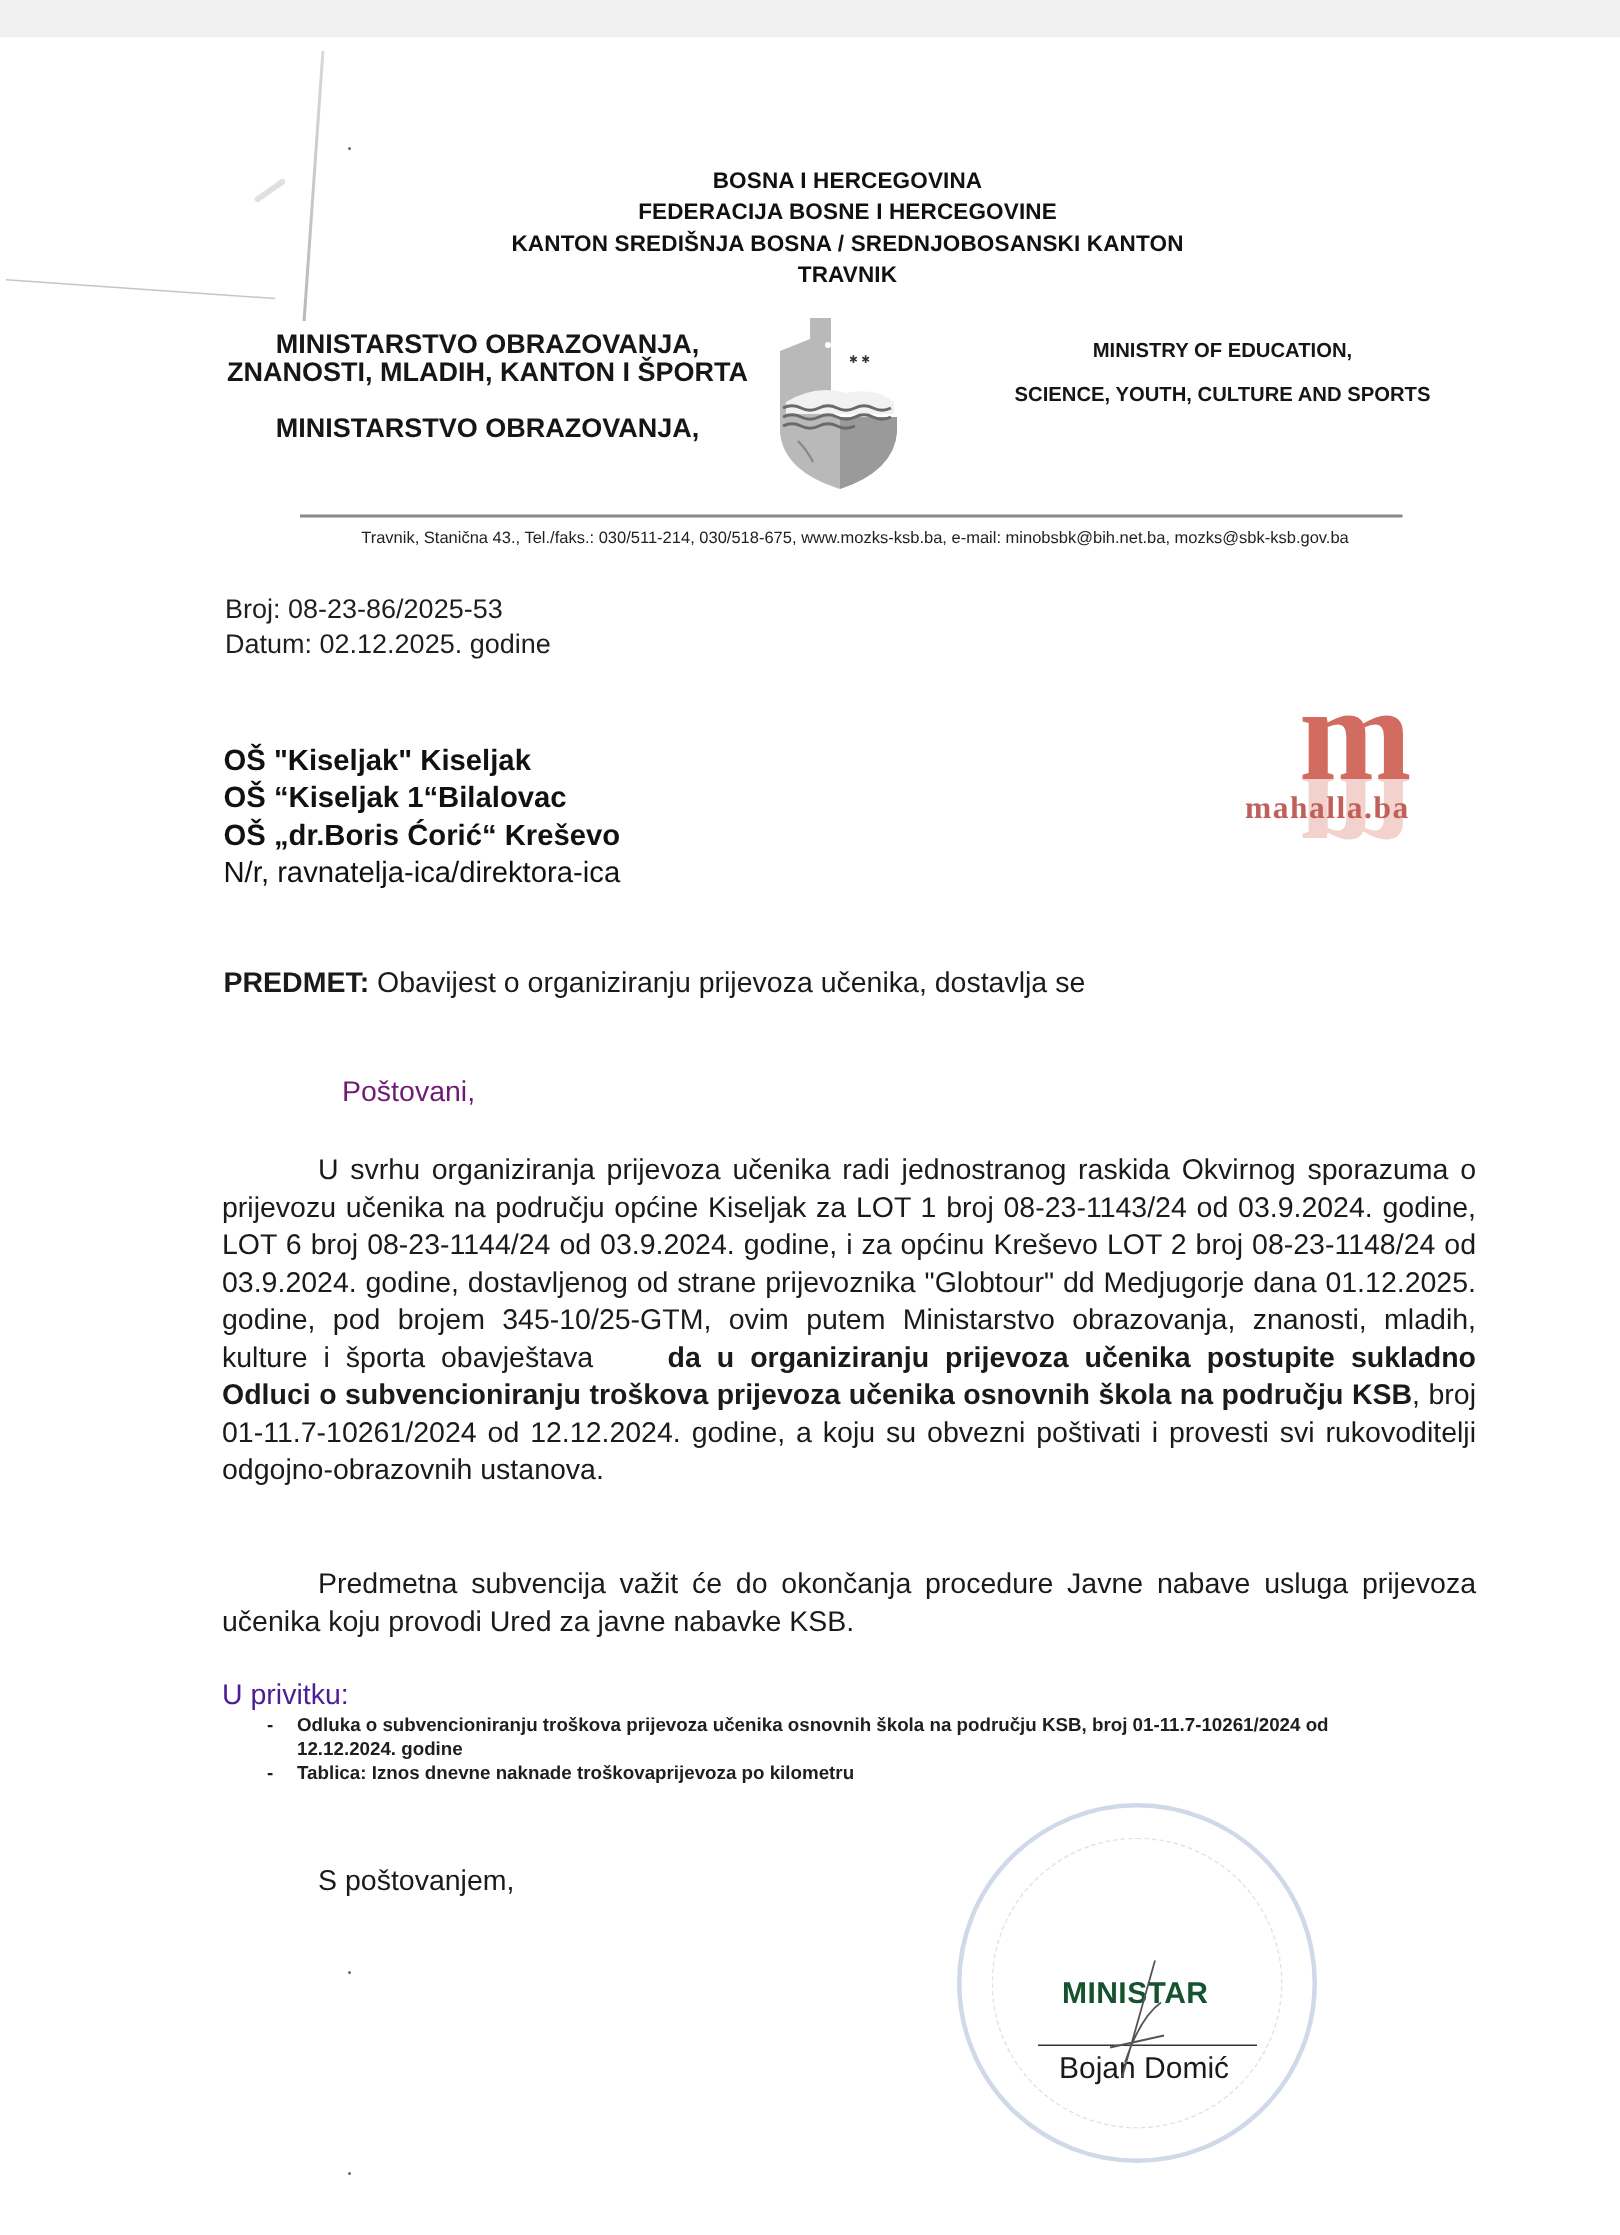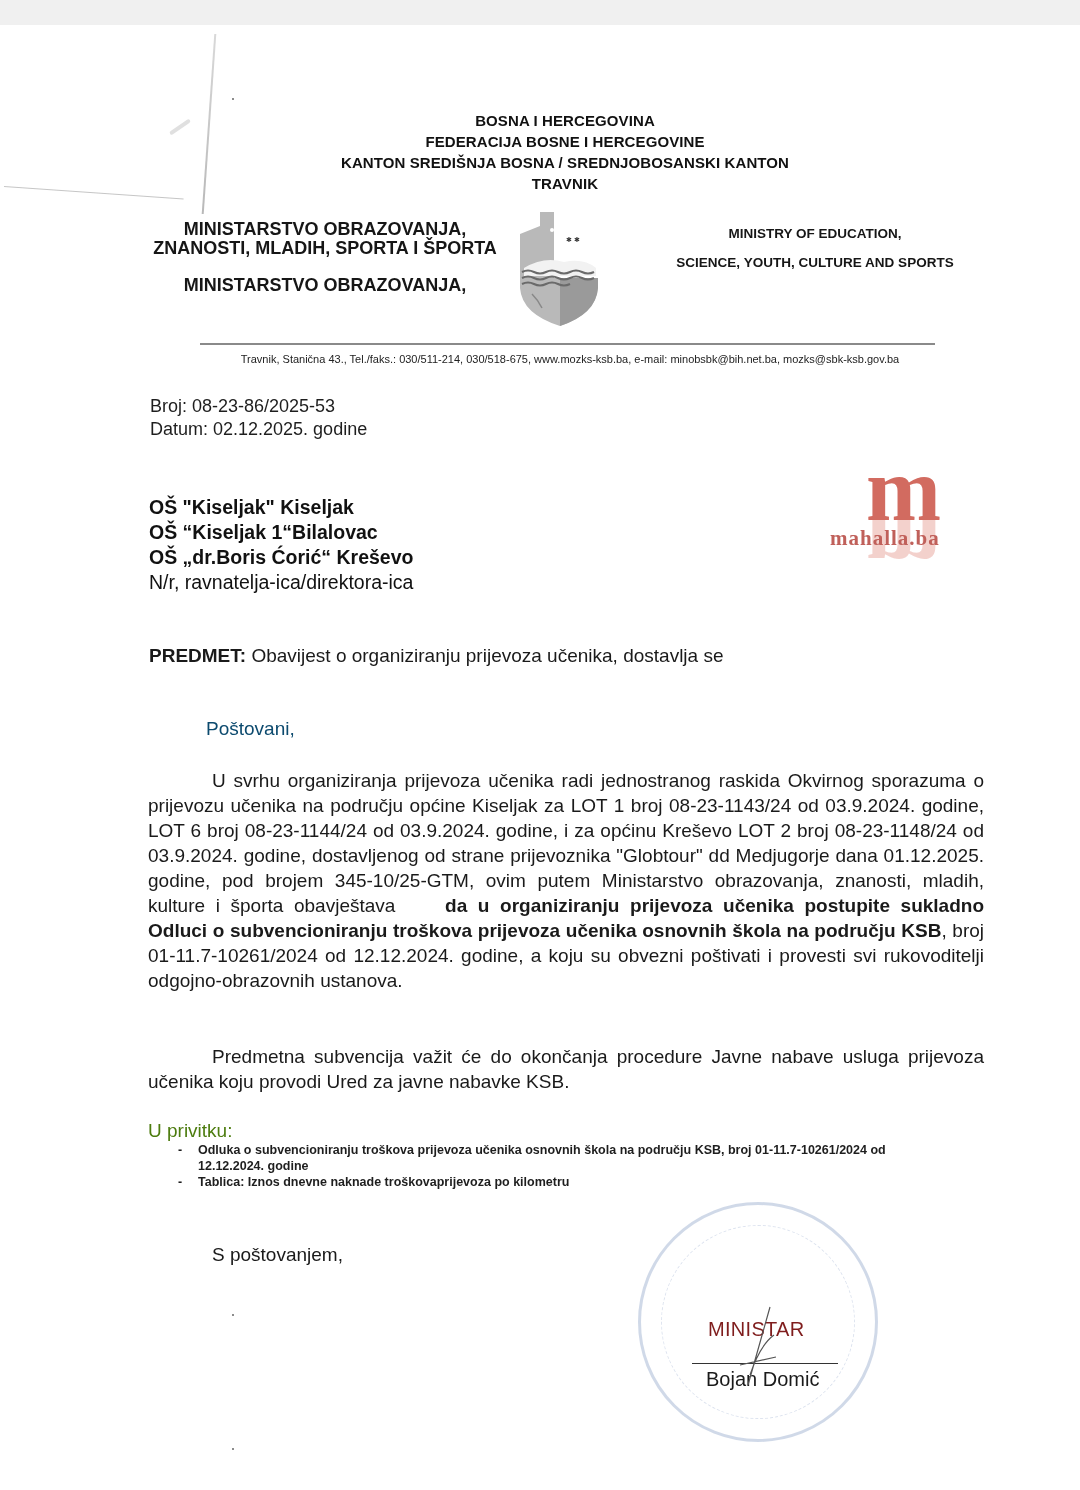--- a/index.html
+++ b/index.html
@@ -29,39 +29,39 @@
     .recipients .bold { font-weight: bold; }
 
     .watermark { position: absolute; left: 820px; top: 455px; width: 170px; height: 125px; }
     .wm-m { position: absolute; left: 46px; top: 0; font-family: "Liberation Serif", serif; font-weight: bold; font-size: 90px; line-height: 70px; color: #d26b60; }
     .wm-m-reflect { position: absolute; left: 46px; top: 56px; font-family: "Liberation Serif", serif; font-weight: bold; font-size: 90px; line-height: 70px; color: #f2c9c4; transform: scaleY(-1); opacity: .85; }
     .wm-text { position: absolute; left: 10px; top: 71px; font-family: "Liberation Serif", serif; font-weight: bold; font-size: 21px; letter-spacing: 1px; color: #c0605a; }
 
     .subject { position: absolute; left: 149px; top: 645px; font-size: 19px; color: #1a1a1a; }
     .subject .label { font-weight: bold; }
 
-    .greeting { position: absolute; left: 206px; top: 718px; font-size: 19px; color: #0c4a6e; }
+    .greeting { position: absolute; left: 228px; top: 718px; font-size: 19px; color: #701a75; }
 
     .body-text { position: absolute; left: 148px; width: 836px; font-size: 19px; line-height: 25px; text-align: justify; color: #1a1a1a; }
     .body-text .indent { display: inline-block; width: 64px; }
     .body-text b { font-weight: bold; margin-left: 39px; }
     .p1 { top: 768px; }
     .p2 { top: 1044px; }
 
-    .attach-title { position: absolute; left: 148px; top: 1120px; font-size: 19px; color: #4d7c0f; }
+    .attach-title { position: absolute; left: 148px; top: 1120px; font-size: 19px; color: #4c1d95; }
     .attach-list { position: absolute; left: 178px; top: 1142px; width: 760px; list-style: none; font-size: 12.5px; font-weight: bold; line-height: 16px; color: #1e1e1e; }
     .attach-list li { position: relative; padding-left: 20px; }
     .attach-list li::before { content: "-"; position: absolute; left: 0; top: 0; }
 
     .closing { position: absolute; left: 212px; top: 1244px; font-size: 19px; color: #1a1a1a; }
 
     .stamp { position: absolute; left: 638px; top: 1202px; width: 240px; height: 240px; border-radius: 50%; border: 3px solid rgba(120,145,190,.35); }
     .stamp-inner { position: absolute; left: 20px; top: 20px; width: 194px; height: 194px; border-radius: 50%; border: 1px dashed rgba(120,145,190,.25); }
 
-    .sig-title { position: absolute; left: 708px; top: 1318px; font-size: 20px; font-weight: normal; color: #7f1d1d; letter-spacing: .3px; }
+    .sig-title { position: absolute; left: 708px; top: 1318px; font-size: 20px; font-weight: bold; color: #14532d; letter-spacing: .3px; }
     .sig-line { position: absolute; left: 692px; top: 1363px; width: 146px; height: 1px; background: #333; }
     .sig-name { position: absolute; left: 706px; top: 1368px; font-size: 20px; color: #1a1a1a; }
     .signature { position: absolute; left: 730px; top: 1305px; width: 60px; height: 90px; }
 
     .dot { position: absolute; width: 2px; height: 2px; background: #666; border-radius: 1px; }
   </style>
 </head>
 <body>
 
 <div class="topbar"></div>
@@ -73,21 +73,21 @@
 <div class="hdr-center">
   <div>BOSNA I HERCEGOVINA</div>
   <div>FEDERACIJA BOSNE I HERCEGOVINE</div>
   <div>KANTON SREDIŠNJA BOSNA / SREDNJOBOSANSKI KANTON</div>
   <div>TRAVNIK</div>
 </div>
 
 <div class="ministry-left">
   <div class="block">
     <div>MINISTARSTVO OBRAZOVANJA,</div>
-    <div>ZNANOSTI, MLADIH, SPORTA I ŠPORTA</div>
+    <div>ZNANOSTI, MLADIH, KANTON I ŠPORTA</div>
   </div>
   <div class="block">
     <div>MINISTARSTVO OBRAZOVANJA,</div>
   </div>
 </div>
 
 <svg class="crest" viewBox="0 0 90 122">
   <path d="M6 28 L6 82 Q8 108 46 120 Q82 108 84 82 L84 72 L40 72 L40 6 L26 6 L26 20 L6 28 Z" fill="#b9b9b9"></path>
   <path d="M46 72 L84 72 L84 82 Q82 108 46 120 Z" fill="#9a9a9a"></path>
   <path d="M10 62 Q30 50 50 56 Q70 52 82 62 L82 70 L10 70 Z" fill="#f2f2f2"></path>

